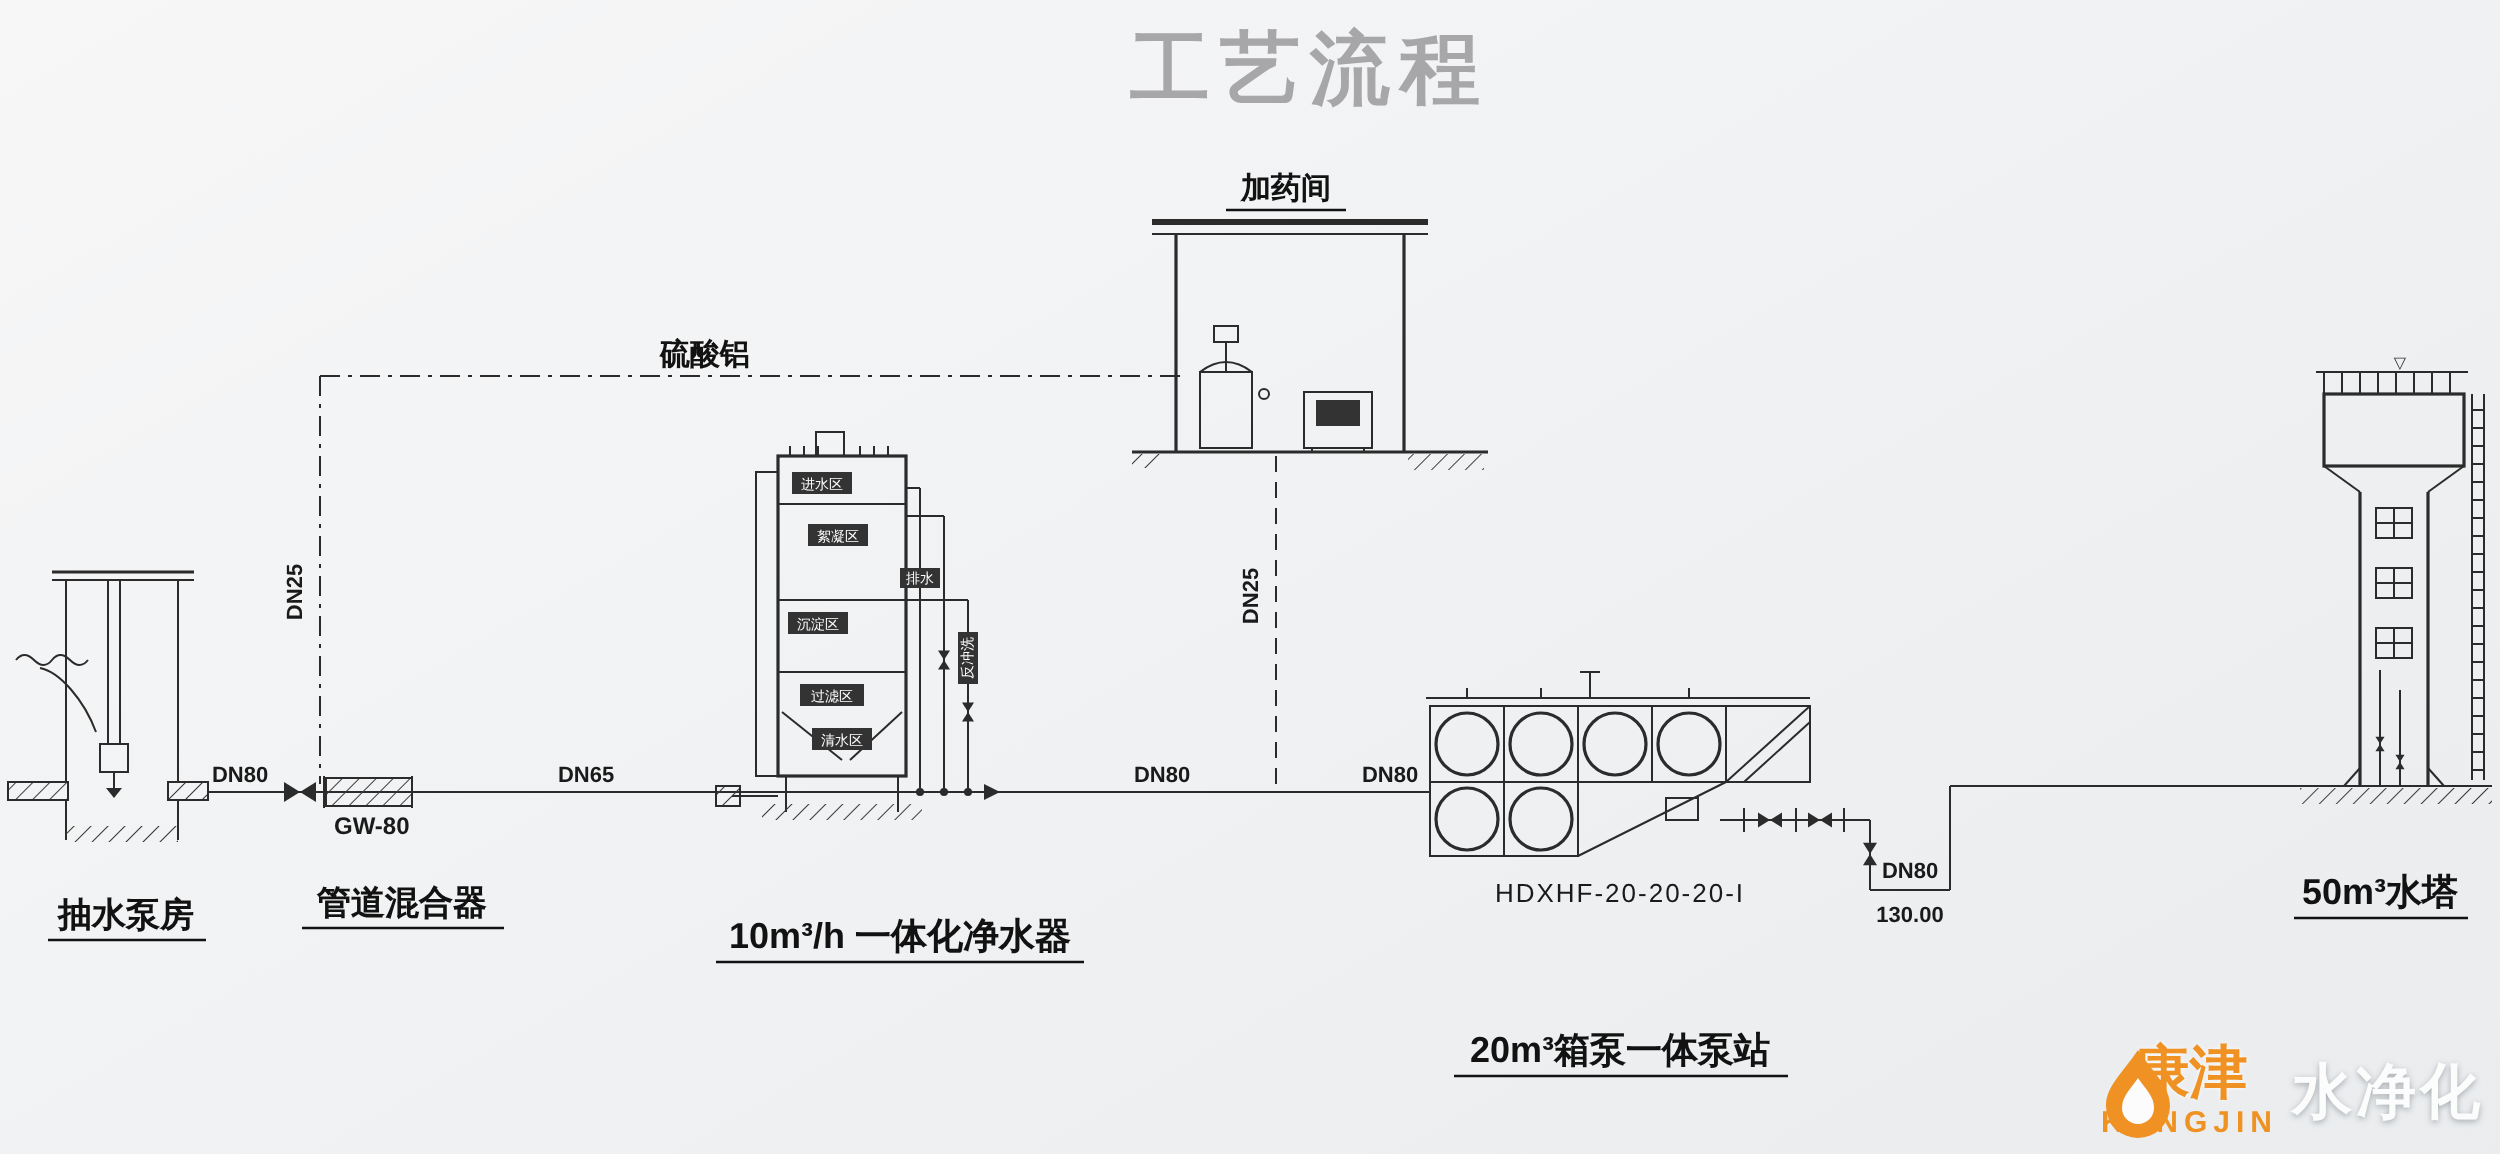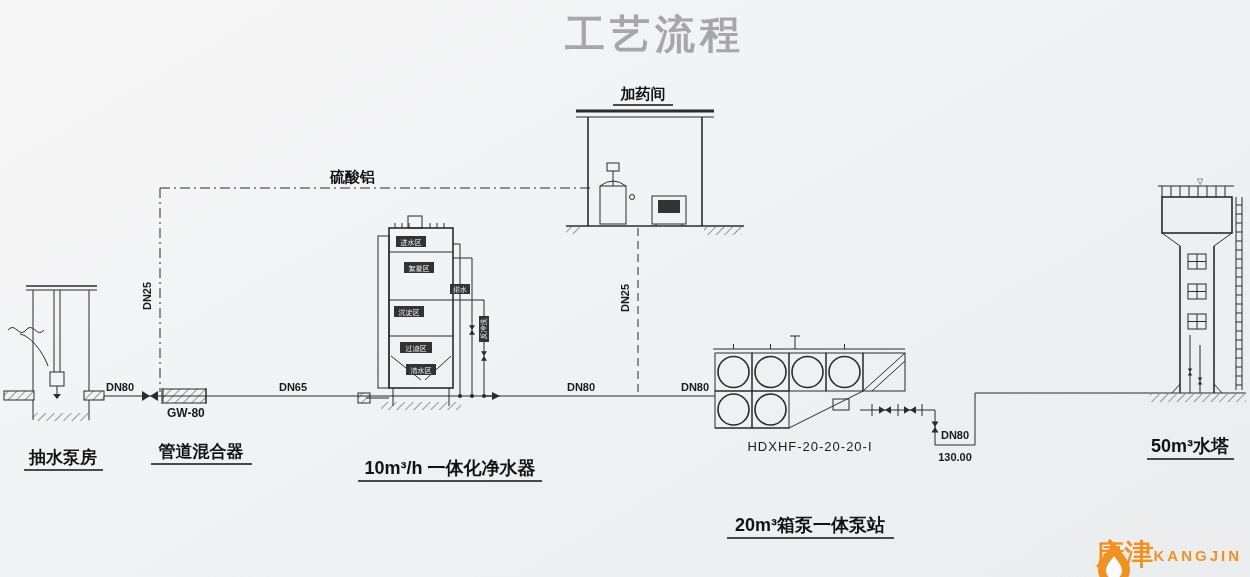--- a/index.html
+++ b/index.html
@@ -17,21 +17,21 @@
   .lbl{fill:#121212;font-size:17px;font-weight:600;}
   .lbl-big{fill:#121212;font-size:18px;font-weight:600;}
   .lbl-md{fill:#121212;font-size:15px;font-weight:600;}
   .model{fill:#1a1a1a;font-size:13px;font-weight:500;letter-spacing:1px;}
   .pipe-lbl{fill:#1a1a1a;font-size:11px;font-weight:600;}
   .gw{fill:#1a1a1a;font-size:12px;font-weight:600;}
   .tinyw{fill:#ffffff;font-size:7px;font-weight:400;}
   .tinyg{fill:#333;font-size:8px;}
   .underline{stroke:#121212;stroke-width:1.3;}
   .watermark{position:absolute;right:8px;bottom:8px;display:flex;align-items:center;gap:7px;opacity:.85;}
-  .wm-col{display:flex;flex-direction:row;align-items:center;line-height:1;}
+  .wm-col{display:flex;flex-direction:column;align-items:center;line-height:1;}
   .wm-cn{font-size:29px;font-weight:700;color:#f08300;text-shadow:0 0 2px #ffffff;}
   .wm-en{font-size:15px;font-weight:700;color:#f08300;letter-spacing:3px;margin-top:2px;}
   .wm-suffix{font-size:30px;font-weight:700;color:#ffffff;text-shadow:0 1px 3px #9aa0a4;letter-spacing:2px;}
 </style>
 </head>
 <body>
 
 <div class="canvas">
 <svg width="1250" height="577" viewBox="0 0 1250 577">
   <defs>
@@ -277,14 +277,15 @@
 
   <div class="watermark">
     <svg width="38" height="46" viewBox="0 0 36 46">
       <path d="M18,2 C26,14 34,20 34,30 a16,16 0 1,1 -32,0 C2,20 10,14 18,2 Z" fill="#f08300"></path>
       <path d="M18,16 C22,22 26,25 26,31 a8,8 0 1,1 -16,0 C10,25 14,22 18,16 Z" fill="#ffffff"></path>
     </svg>
     <div class="wm-col">
       <div class="wm-cn">康津</div>
       <div class="wm-en">KANGJIN</div>
     </div>
+    <div class="wm-suffix">水净化</div>
   </div>
 </div>
 
 </body></html>

